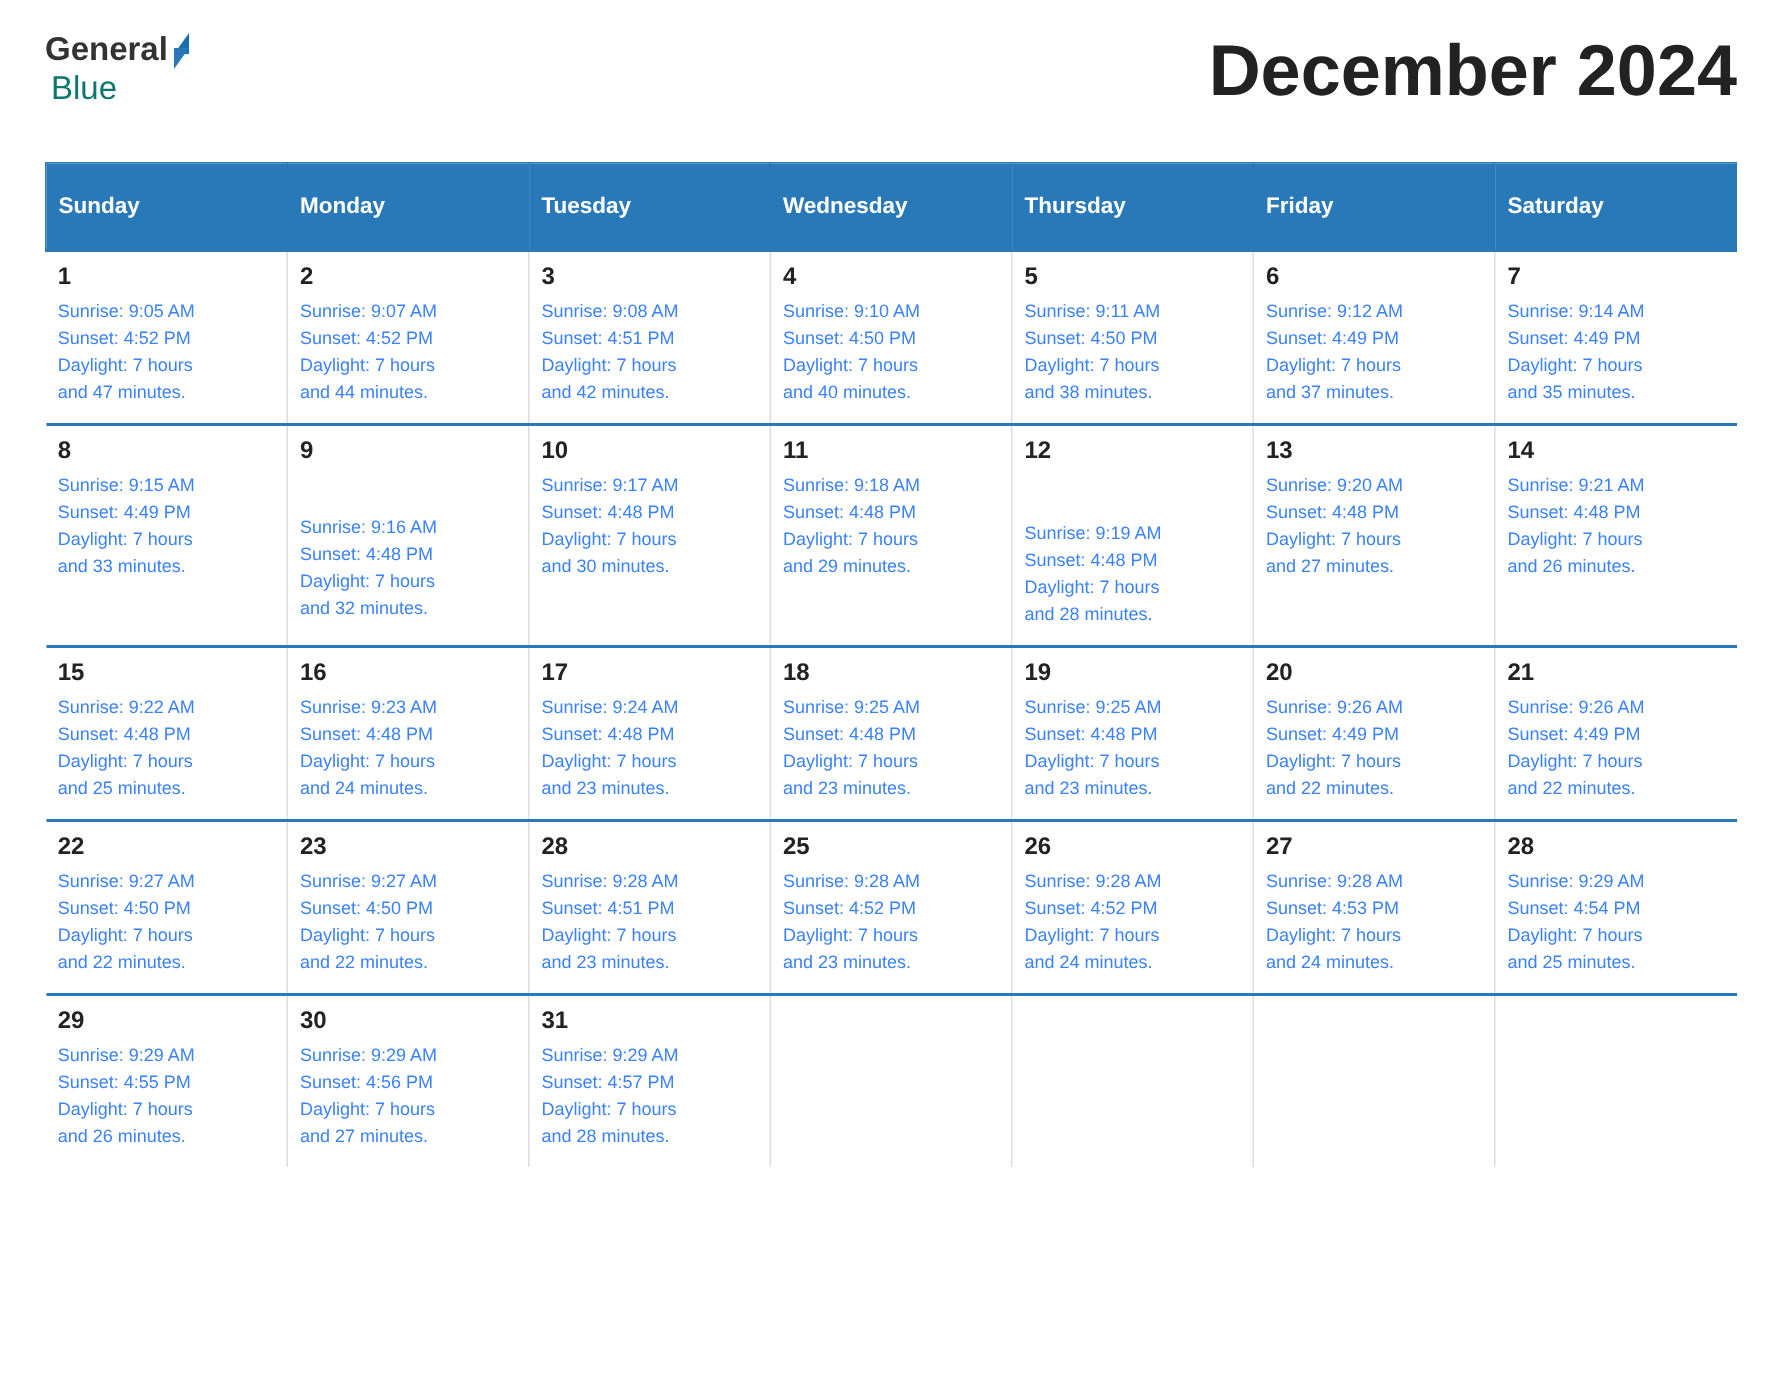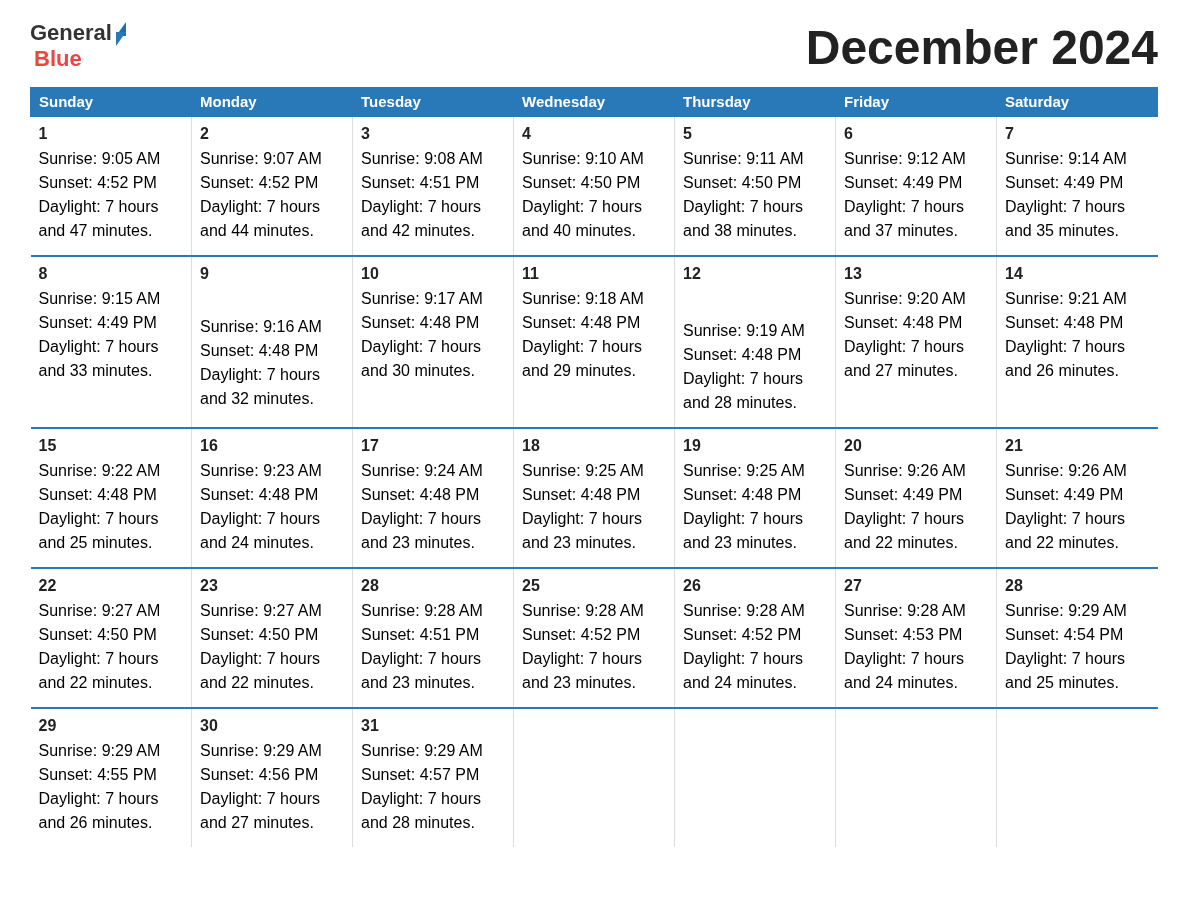--- a/index.html
+++ b/index.html
@@ -7,36 +7,36 @@
       font-family: Arial, sans-serif;
       background: #ffffff;
       padding: 20px 30px;
       width: 1188px;
       min-height: 918px;
     }
     .header-area {
       display: flex;
       justify-content: space-between;
       align-items: flex-start;
-      margin-bottom: 12px;
+      margin-bottom: 33px;
     }
     .logo {
       display: flex;
       align-items: center;
       gap: 4px;
     }
     .logo-text-general {
       font-size: 22px;
       font-weight: bold;
       color: #333;
     }
     .logo-text-blue {
       font-size: 22px;
-      font-weight: bold;
-      color: #ef4444;
+      font-weight: normal;
+      color: #0f766e;
     }
     .title-area {
       text-align: right;
     }
     .month-title {
       font-size: 48px;
       font-weight: bold;
       color: #222;
     }
     .subtitle {
@@ -49,21 +49,21 @@
       border-collapse: collapse;
       table-layout: fixed;
     }
     thead tr {
       background-color: #2979b8;
     }
     thead th {
       color: #ffffff;
       font-size: 15px;
       font-weight: bold;
-      padding: 5px 8px;
+      padding: 20px 8px;
       text-align: left;
       border: 1px solid #2979b8;
     }
     tbody tr {
       border-top: 2px solid #2979b8;
     }
     tbody td {
       vertical-align: top;
       padding: 8px 8px 12px 8px;
       border-left: 1px solid #ddd;
@@ -79,22 +79,22 @@
       border-right: none;
     }
     .day-number {
       font-size: 16px;
       font-weight: bold;
       color: #222;
       display: block;
       margin-bottom: 4px;
     }
     .day-info {
-      font-size: 16px;
-      color: #000000;
+      font-size: 12px;
+      color: #3b82f6;
       line-height: 1.5;
     }
     .empty-cell {
       background: #fff;
     }
   </style>
 </head>
 <body>
 
 <div class="header-area">

